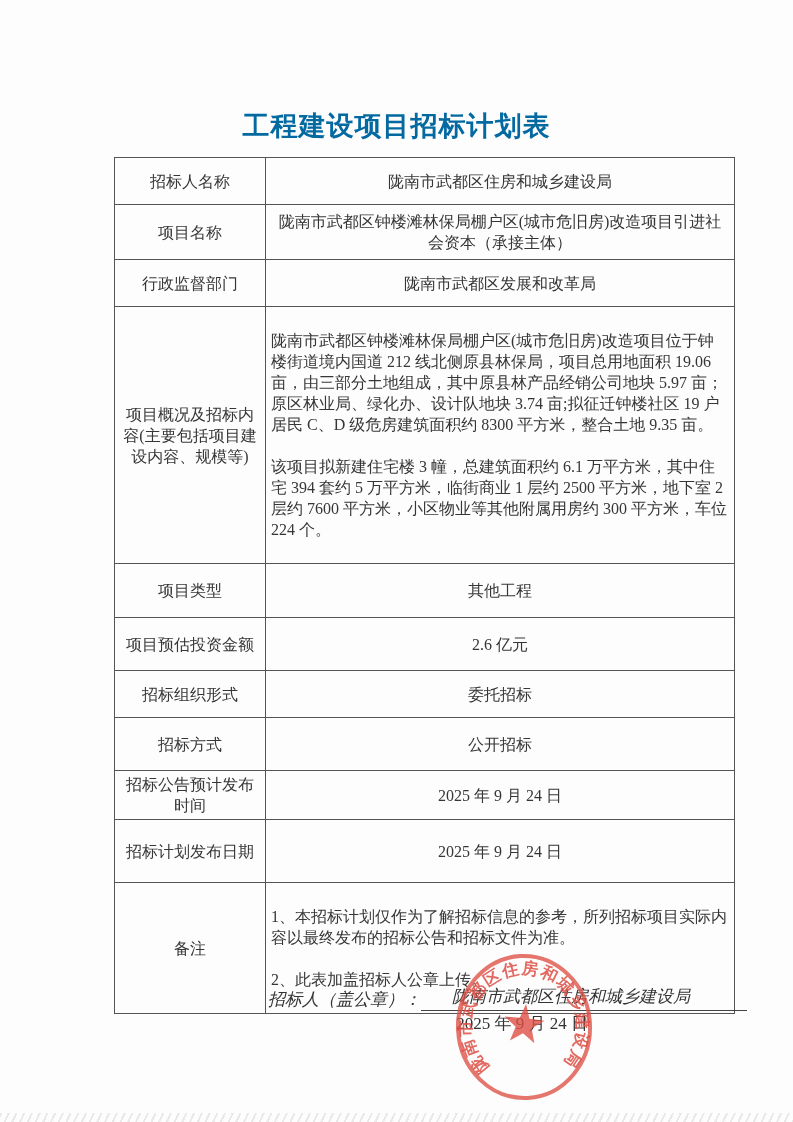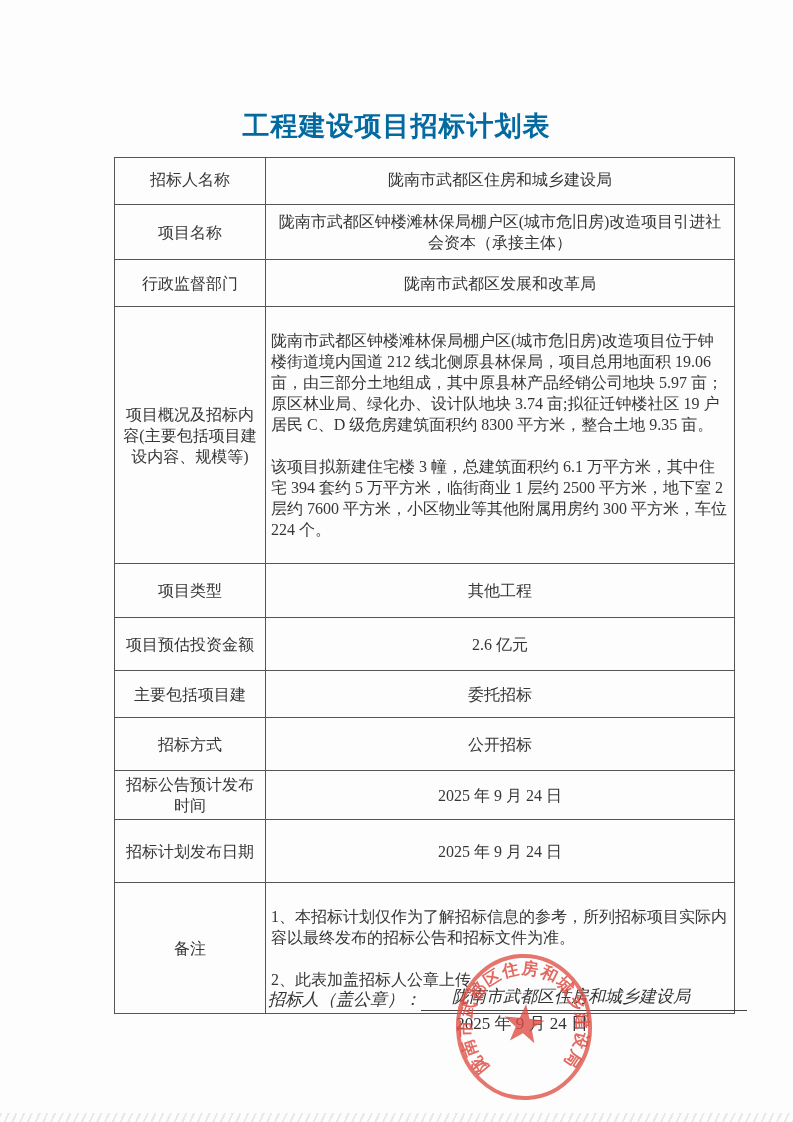--- a/index.html
+++ b/index.html
@@ -16,21 +16,21 @@
     border-collapse:collapse;table-layout:fixed;
   }
   table.main td{
     border:1px solid #555;vertical-align:middle;
     font-size:16px;line-height:21px;color:#363636;
     padding:2px 5px;
   }
   td.lbl{width:151px;text-align:center;white-space:pre-line;}
   td.val{text-align:center;white-space:pre-line;}
   td.val.left{text-align:left;}
-  tr.r1 td{height:42px;font-family:Liberation Mono, monospace;}
+  tr.r1 td{height:42px;}
   tr.r2 td{height:50px;}
   tr.r3 td{height:42px;}
   tr.r4 td{height:53px;}
   tr.r5 td{height:188px;}
   tr.r6 td{height:49px;}
   tr.r7 td{height:48px;margin-left:24px;}
   tr.r8 td{height:42px;}
   tr.r9 td{height:48px;}
   tr.r10 td{height:44px;}
   tr.r11 td{height:58px;}
@@ -101,21 +101,21 @@
       </tr>
       <tr class="r6">
         <td class="lbl">项目类型</td>
         <td class="val">其他工程</td>
       </tr>
       <tr class="r7">
         <td class="lbl">项目预估投资金额</td>
         <td class="val">2.6 亿元</td>
       </tr>
       <tr class="r8">
-        <td class="lbl">主要包括项目建</td>
+        <td class="lbl">招标组织形式</td>
         <td class="val">委托招标</td>
       </tr>
       <tr class="r9">
         <td class="lbl">招标方式</td>
         <td class="val">公开招标</td>
       </tr>
       <tr class="r10">
         <td class="lbl">招标公告预计发布
 时间</td>
         <td class="val">2025 年 9 月 24 日</td>

